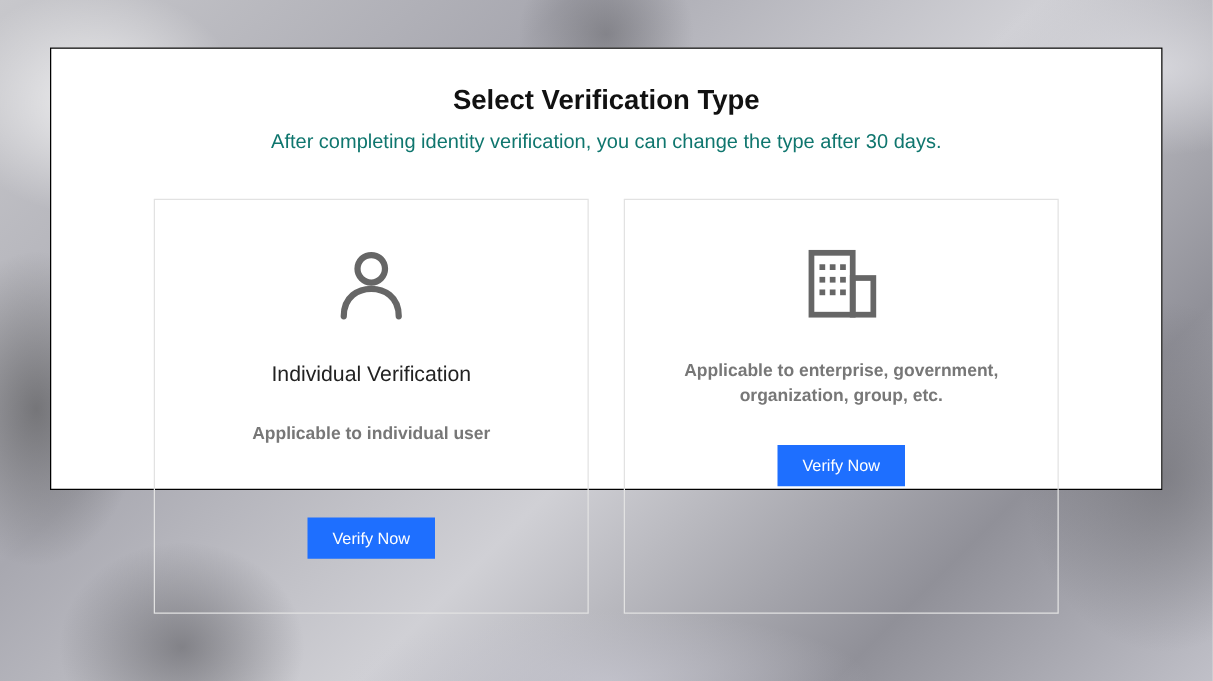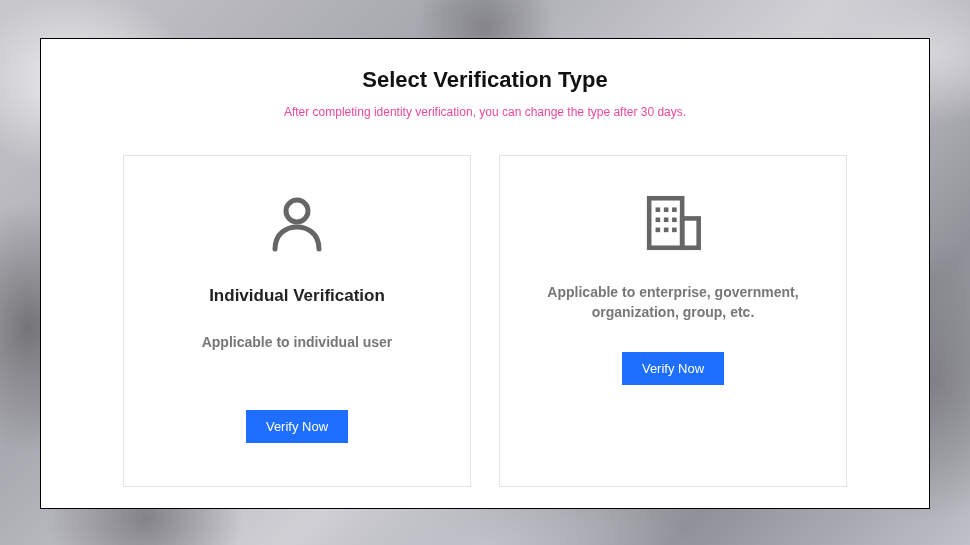--- a/index.html
+++ b/index.html
@@ -26,35 +26,35 @@
         radial-gradient(ellipse 300px 80px at 50% 100%, rgba(200,200,210,0.7), transparent 70%),
         radial-gradient(ellipse 140px 120px at 15% 95%, rgba(70,70,75,0.5), transparent 70%),
         radial-gradient(ellipse 100px 100px at 50% 5%, rgba(80,80,85,0.45), transparent 70%),
         linear-gradient(135deg, #c8c8cc 0%, #a8a8b0 30%, #d0d0d5 55%, #909098 80%, #c0c0c8 100%);
     }
     .panel {
       position: absolute;
       left: 40px;
       top: 38px;
       width: 890px;
-      height: 471px;
+      height: 354px;
       background: #fff;
       border: 1px solid #000;
       padding-top: 28px;
     }
     .page-title {
       text-align: center;
       font-size: 22px;
       font-weight: 700;
       color: #111;
     }
     .page-subtitle {
       text-align: center;
-      font-size: 12px;
-      color: #ec4899;
+      font-size: 16px;
+      color: #0f766e;
       margin-top: 12px;
     }
     .cards {
       display: flex;
       justify-content: center;
       gap: 28px;
       margin-top: 36px;
     }
     .card {
       width: 348px;
@@ -70,21 +70,21 @@
       height: 66px;
       margin-top: 6px;
       display: flex;
       align-items: center;
       justify-content: center;
     }
     .card-title {
       margin-top: 30px;
       font-size: 17px;
       color: #222;
-      font-weight: 700;
+      font-weight: 400;
     }
     .card-desc {
       margin-top: 26px;
       font-size: 14px;
       color: #777;
       text-align: center;
       line-height: 1.45;
       padding: 0 12px;
       min-height: 42px;
       font-weight: bold;

